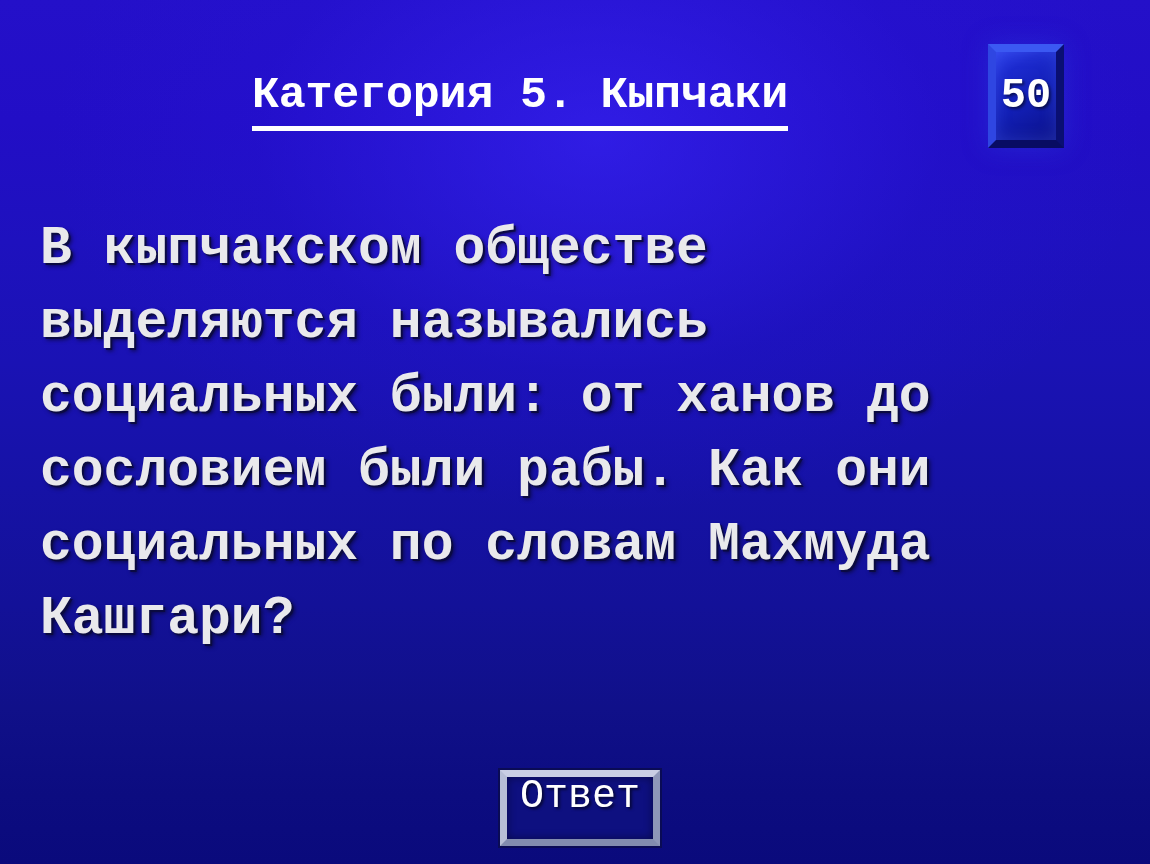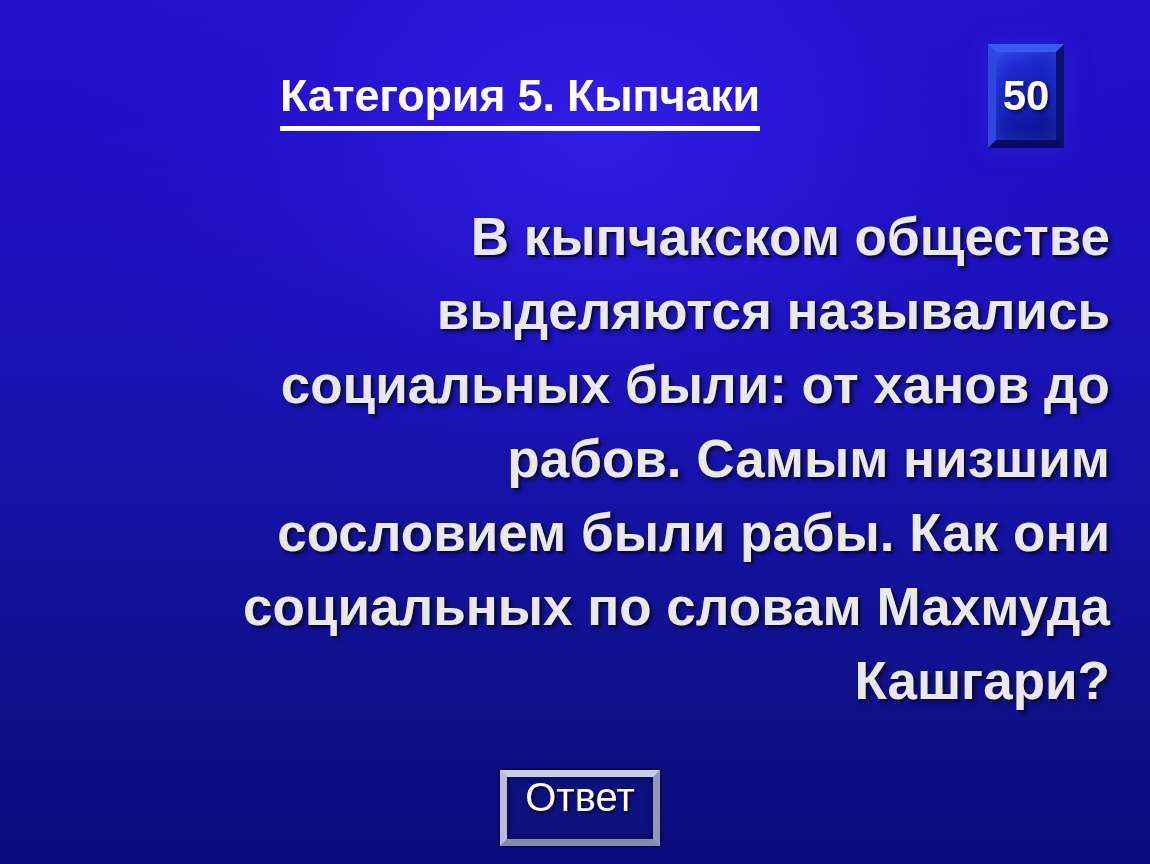--- a/index.html
+++ b/index.html
@@ -20,21 +20,21 @@
       linear-gradient(180deg,
          #2410C9 0%,
          #220EC6 14%,
          #1E11BE 28%,
          #1A12B4 42%,
          #1612A6 56%,
          #131198 70%,
          #101089 82%,
          #0C0C80 92%,
          #0A0A7C 100%);
-    font-family: Liberation Sans, sans-serif;
+    font-family: Liberation Mono, monospace;
     -webkit-font-smoothing: antialiased;
   }
 
   
   #title-wrap {
     position: absolute;
     left: 0;
     top: 72px;
     width: 1040px;
     text-align: center;
@@ -79,23 +79,23 @@
     font-weight: bold;
     color: #FFFFFF;
     line-height: 1;
     text-shadow: 2px 2px 3px rgba(0,0,0,0.55);
   }
 
   
   #question-body {
     position: absolute;
     left: 40px;
-    top: 200px;
+    top: 212px;
     width: 1070px;
-    text-align: right;
+    text-align: left;
   }
 
   .q-line {
     display: block;
     font-size: 53px;
     font-weight: bold;
     line-height: 74px;
     color: #E9E9EC;
     white-space: nowrap;
     text-shadow:
@@ -141,21 +141,20 @@
   </div>
 
   <div id="score-badge">
     <span id="score-value">50</span>
   </div>
 
   <div id="question-body">
     <span class="q-line">В кыпчакском обществе</span>
     <span class="q-line">выделяются назывались</span>
     <span class="q-line">социальных были: от ханов до</span>
-    <span class="q-line">рабов. Самым низшим</span>
     <span class="q-line">сословием были рабы. Как они</span>
     <span class="q-line">социальных по словам Махмуда</span>
     <span class="q-line">Кашгари?</span>
   </div>
 
   <div id="answer-button">
     <span id="answer-label">Ответ</span>
   </div>
 
 </div>

